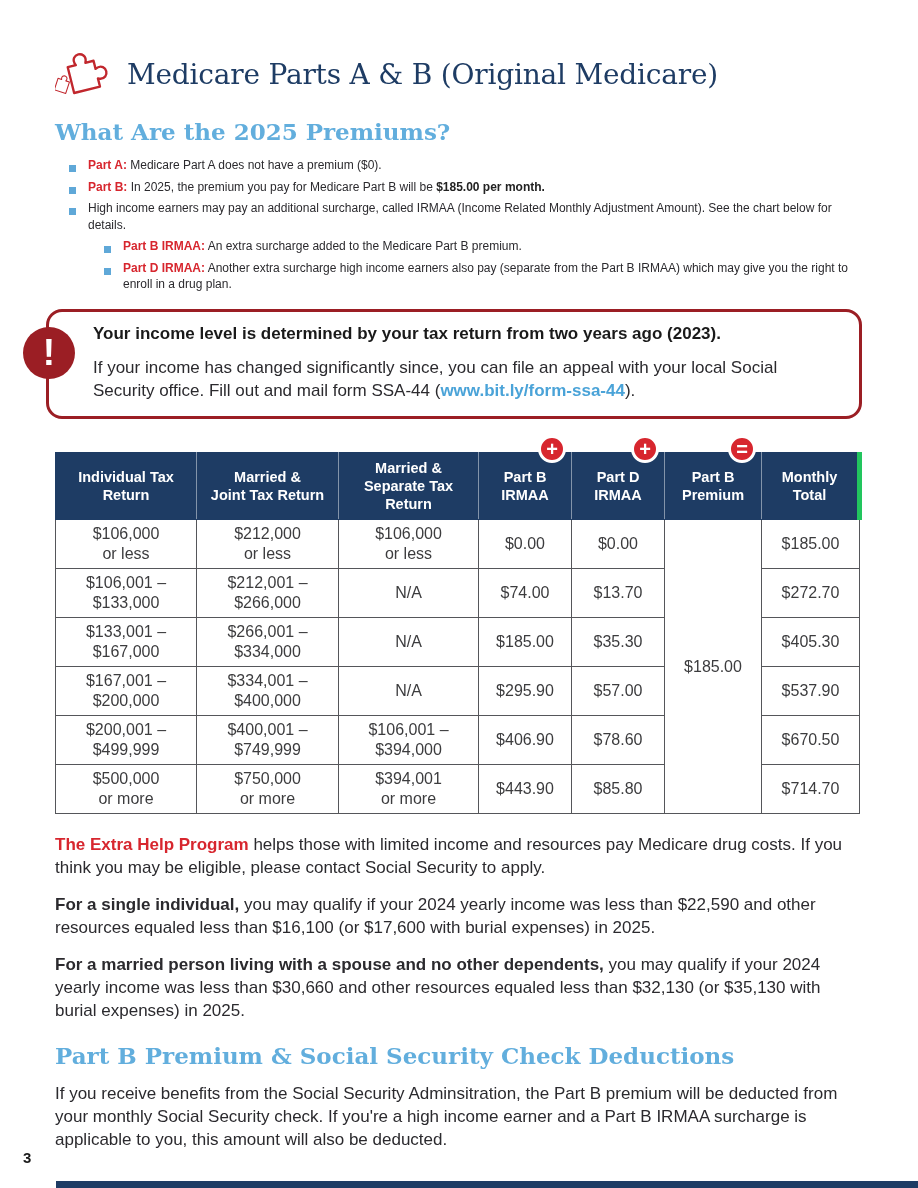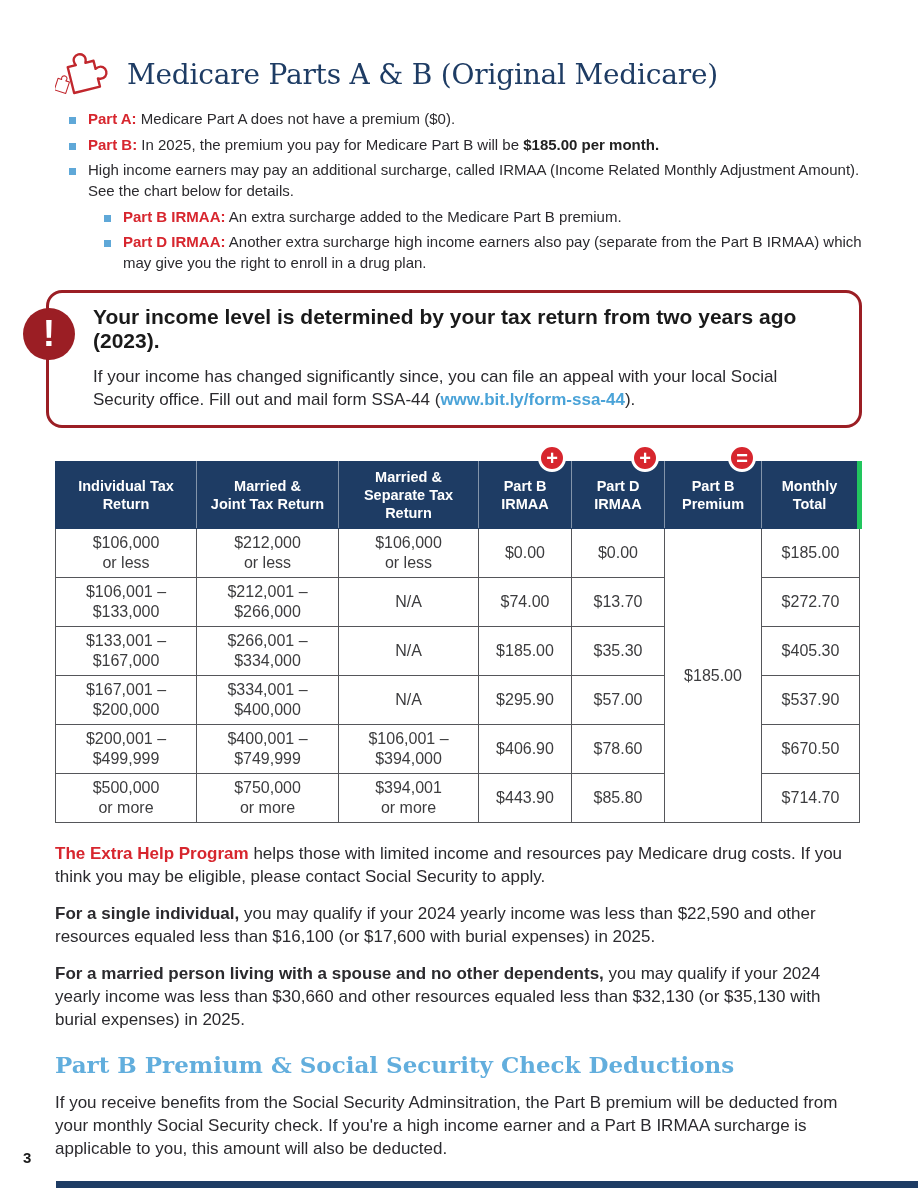--- a/index.html
+++ b/index.html
@@ -18,36 +18,36 @@
     font-size:28px; color:#1e3c64; letter-spacing:-0.2px;
   }
   .puzzle { flex:0 0 auto; }
 
   h2.section-heading {
     font-family:"DejaVu Serif", serif; font-weight:bold;
     font-size:23px; color:#62aedd; margin:14px 0 12px 0;
   }
 
   
-  .bullet { position:relative; padding-left:33px; margin:5px 0; font-size:15px; line-height:1.38; }
+  .bullet { position:relative; padding-left:33px; margin:5px 0; font-size:12px; line-height:1.38; }
   .bullet::before {
     content:""; position:absolute; left:14px; top:8px;
     width:7px; height:7px; background:#5fa8d8;
   }
   .bullet.sub { margin-left:35px; }
   .red-label { color:#d7262e; font-weight:bold; }
   b.inline-bold { color:#222; }
 
   
   .callout {
     position:relative; margin:16px 0 0 -9px;
     border:3px solid #9b1e24; border-radius:16px;
     padding:12px 16px 13px 44px;
   }
-  .callout .lead { font-size:21px; font-weight:bold; color:#1a1a1a; }
+  .callout .lead { font-size:17px; font-weight:bold; color:#1a1a1a; }
   .callout .body { font-size:17px; line-height:1.35; margin-top:13px; }
   .alert-circle {
     position:absolute; left:-26px; top:15px; width:52px; height:52px;
     background:#9b1e24; border-radius:50%;
     color:#fff; font-weight:bold; font-size:37px;
     display:flex; align-items:center; justify-content:center;
   }
   .link { color:#4aa3d8; font-weight:bold; text-decoration:none; }
 
   
@@ -99,20 +99,21 @@
           </g>
           <g transform="rotate(18 16 60) scale(0.45) translate(-18 88)">
             <path d="M20 26 h12 c-5,-10 3,-14 7,-14 c4,0 12,4 7,14 h12 v38 h-38 z"></path>
           </g>
         </g>
       </svg>
     </span>
     <span class="page-title">Medicare Parts A &amp; B (Original Medicare)</span>
   </div>
 
+  <h2 class="section-heading">What Are the 2025 Premiums?</h2>
 
   <div class="bullet"><span class="red-label">Part A:</span><span> Medicare Part A does not have a premium ($0).</span></div>
 
   <div class="bullet"><span class="red-label">Part B:</span><span> In 2025, the premium you pay for Medicare Part B will be </span><b class="inline-bold">$185.00 per month.</b></div>
 
   <div class="bullet"><span>High income earners may pay an additional surcharge, called IRMAA (Income Related Monthly Adjustment Amount). See the chart below for details.</span></div>
 
   <div class="bullet sub"><span class="red-label">Part B IRMAA:</span><span> An extra surcharge added to the Medicare Part B premium.</span></div>
 
   <div class="bullet sub"><span class="red-label">Part D IRMAA:</span><span> Another extra surcharge high income earners also pay (separate from the Part B IRMAA) which may give you the right to enroll in a drug plan.</span></div>

